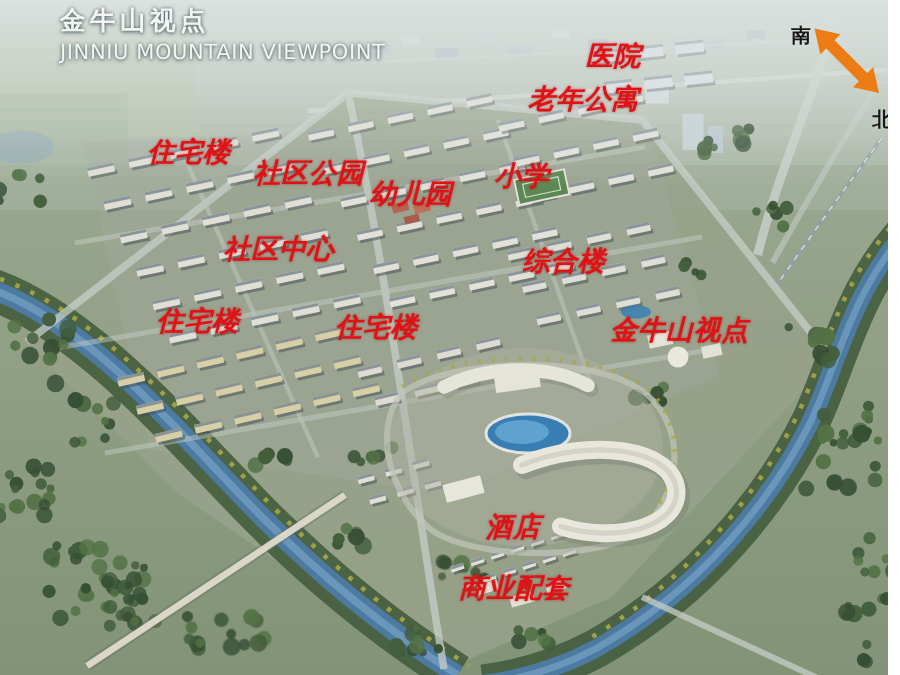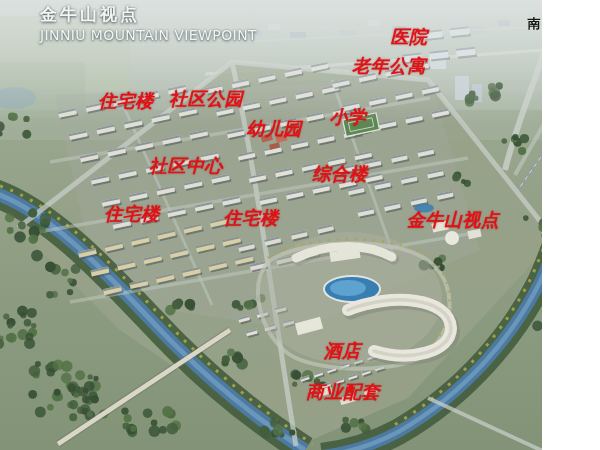--- a/index.html
+++ b/index.html
@@ -1,18 +1,18 @@
 <!DOCTYPE html>
 <html style="--label-red: #e01216;"><head>
 <meta charset="utf-8">
 <style>
   :root { --label-red:#e01216; }
   html,body{margin:0;padding:0;background:#ffffff;}
   .stage{
-    position:relative; width:542px; height:450px; overflow:hidden;
+    position:relative; width:592px; height:450px; overflow:hidden;
     font-family:"DejaVu Sans", sans-serif; background:#97a48c;
   }
   .stage svg.scene{position:absolute;left:0;top:0;width:600px;height:450px;display:block;}
   .title{
     position:absolute; left:40px; top:4px; color:#f3f5f2;
     text-shadow:0 1px 3px rgba(25,45,55,0.7), 0 0 2px rgba(25,45,55,0.4);
     line-height:1.25; user-select:none;
   }
   .title-cn{font-size:17px; font-weight:bold; letter-spacing:3px;}
   .title-en{font-size:14px; font-weight:normal; letter-spacing:0.4px; margin-top:2px;}
@@ -797,25 +797,25 @@
   <svg class="scene" viewBox="0 0 600 450" style="pointer-events:none" aria-hidden="true">
     <path d="M543,19 L546.9,36.3 L550.8,32.4 L572.6,54.2 L568.7,58.1 L586,62 L582.1,44.7 L578.2,48.6 L556.4,26.8 L560.3,22.9 Z" fill="#ec7d14"></path>
   </svg>
   <span class="compass-label" style="left:534px; top:24px;">南</span>
   <span class="compass-label" style="left:588px; top:80px;">北</span>
 
   <div>
       <div class="map-label" style="left: 409px; top: 37px;">医院</div>
       <div class="map-label" style="left: 389px; top: 66px;">老年公寓</div>
       <div class="map-label" style="left: 126px; top: 101px;">住宅楼</div>
-      <div class="map-label" style="left: 206px; top: 99px; text-align: center;">社区公园</div>
+      <div class="map-label" style="left: 206px; top: 115px; text-align: center;">社区公园</div>
       <div class="map-label" style="left: 274px; top: 129px;">幼儿园</div>
       <div class="map-label" style="left: 348px; top: 117px; text-align: right;">小学</div>
       <div class="map-label" style="left: 186px; top: 166px;">社区中心</div>
-      <div class="map-label" style="left: 340px; top: 174px;">综合楼</div>
+      <div class="map-label" style="left: 376px; top: 174px;">综合楼</div>
       <div class="map-label" style="left: 132px; top: 214px;">住宅楼</div>
       <div class="map-label" style="left: 251px; top: 218px;">住宅楼</div>
       <div class="map-label" style="left: 453px; top: 220px;">金牛山视点</div>
       <div class="map-label" style="left: 342px; top: 322px; margin-top: 29px;">酒店</div>
       <div class="map-label" style="left: 343px; top: 392px;">商业配套</div>
     </div>
 
 </div>
 
 </body></html>

